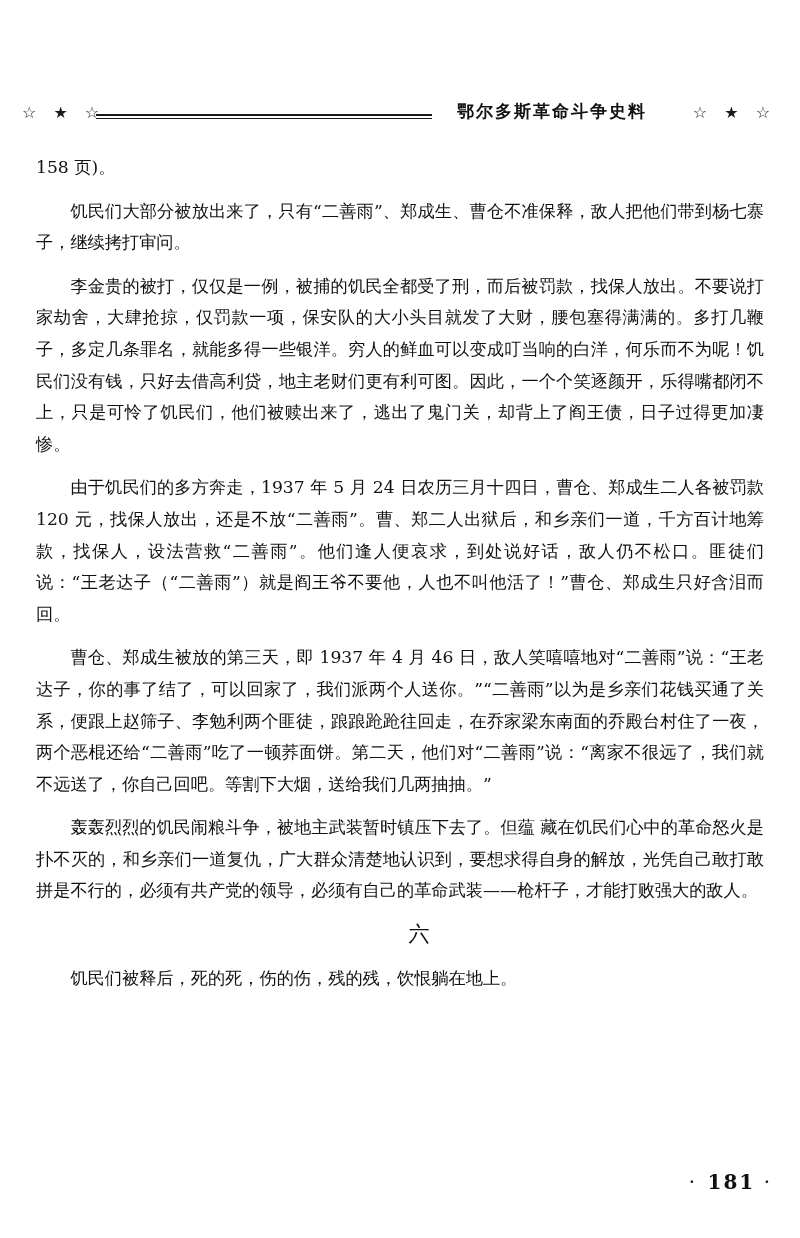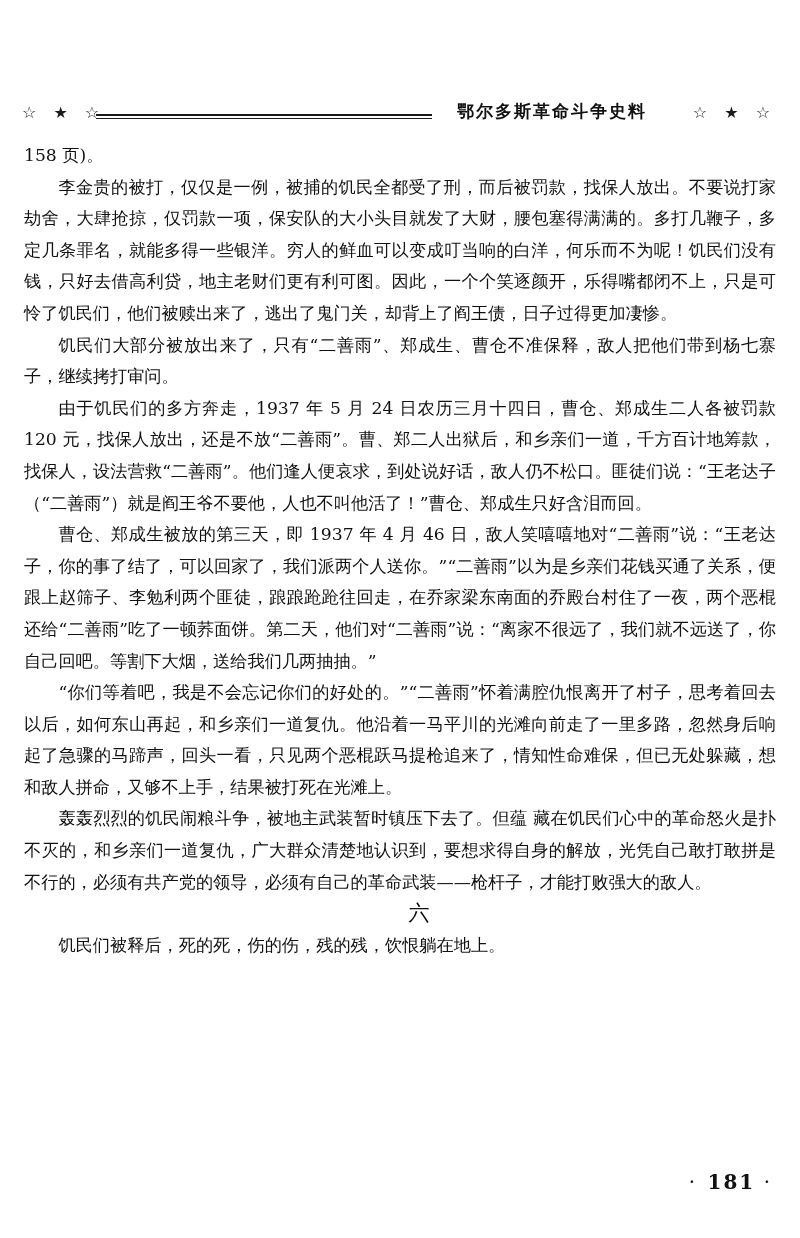--- a/index.html
+++ b/index.html
@@ -87,21 +87,21 @@
     left: 24px;
     top: 140px;
     width: 752px;
     font-size: 17.2px;
     line-height: 31.6px;
     text-align: justify;
     text-justify: inter-ideograph;
     color: #111111;
   }
   .body-text p {
-    margin: 0;
+    margin: 12px;
     padding: 0;
     text-indent: 2em;
   }
   .body-text p.noindent {
     text-indent: 0;
   }
   .section-mark {
     margin: 14px 0 4px 0;
     text-align: center;
     text-indent: 0;
@@ -134,25 +134,24 @@
   <div class="header">
     <div class="stars-left">☆ ★ ☆</div>
     <div class="head-rule"></div>
     <div class="head-rule2"></div>
     <div class="head-title">鄂尔多斯革命斗争史料</div>
     <div class="stars-right">☆ ★ ☆</div>
   </div>
 
   <div class="body-text">
     <p class="noindent">158 页)。</p>
+    <p>饥民们大部分被放出来了，只有“二善雨”、郑成生、曹仓不准保释，敌人把他们带到杨七寨子，继续拷打审问。</p>
     <p>李金贵的被打，仅仅是一例，被捕的饥民全都受了刑，而后被罚款，找保人放出。不要说打家劫舍，大肆抢掠，仅罚款一项，保安队的大小头目就发了大财，腰包塞得满满的。多打几鞭子，多定几条罪名，就能多得一些银洋。穷人的鲜血可以变成叮当响的白洋，何乐而不为呢！饥民们没有钱，只好去借高利贷，地主老财们更有利可图。因此，一个个笑逐颜开，乐得嘴都闭不上，只是可怜了饥民们，他们被赎出来了，逃出了鬼门关，却背上了阎王债，日子过得更加凄惨。</p>
-    <p>饥民们大部分被放出来了，只有“二善雨”、郑成生、曹仓不准保释，敌人把他们带到杨七寨子，继续拷打审问。</p>
     <p>由于饥民们的多方奔走，1937 年 5 月 24 日农历三月十四日，曹仓、郑成生二人各被罚款 120 元，找保人放出，还是不放“二善雨”。曹、郑二人出狱后，和乡亲们一道，千方百计地筹款，找保人，设法营救“二善雨”。他们逢人便哀求，到处说好话，敌人仍不松口。匪徒们说：“王老达子（“二善雨”）就是阎王爷不要他，人也不叫他活了！”曹仓、郑成生只好含泪而回。</p>
     <p>曹仓、郑成生被放的第三天，即 1937 年 4 月 46 日，敌人笑嘻嘻地对“二善雨”说：“王老达子，你的事了结了，可以回家了，我们派两个人送你。”“二善雨”以为是乡亲们花钱买通了关系，便跟上赵筛子、李勉利两个匪徒，踉踉跄跄往回走，在乔家梁东南面的乔殿台村住了一夜，两个恶棍还给“二善雨”吃了一顿荞面饼。第二天，他们对“二善雨”说：“离家不很远了，我们就不远送了，你自己回吧。等割下大烟，送给我们几两抽抽。”</p>
-    <p>“你们等着吧，我是不会忘记你们的好处的。”“二善雨”怀着满腔仇恨离开了村子，思考着回去以后，如何东山再起，和乡亲们一道复仇。他沿着一马平川的光滩向前走了一里多路，忽然身后响起了急骤的马蹄声，回头一看，只见两个恶棍跃马提枪追来了，情知性命难保，但已无处躲藏，想和敌人拼命，又够不上手，结果被打死在光滩上。</p>
     <p>轰轰烈烈的饥民闹粮斗争，被地主武装暂时镇压下去了。但蕴 藏在饥民们心中的革命怒火是扑不灭的，和乡亲们一道复仇，广大群众清楚地认识到，要想求得自身的解放，光凭自己敢打敢拼是不行的，必须有共产党的领导，必须有自己的革命武装——枪杆子，才能打败强大的敌人。</p>
     <p class="section-mark">六</p>
     <p>饥民们被释后，死的死，伤的伤，残的残，饮恨躺在地上。</p>
   </div>
 
   <div class="footer">
     <span class="dot">·</span>
     <span class="pnum">181</span>
     <span class="dot">·</span>
   </div>

